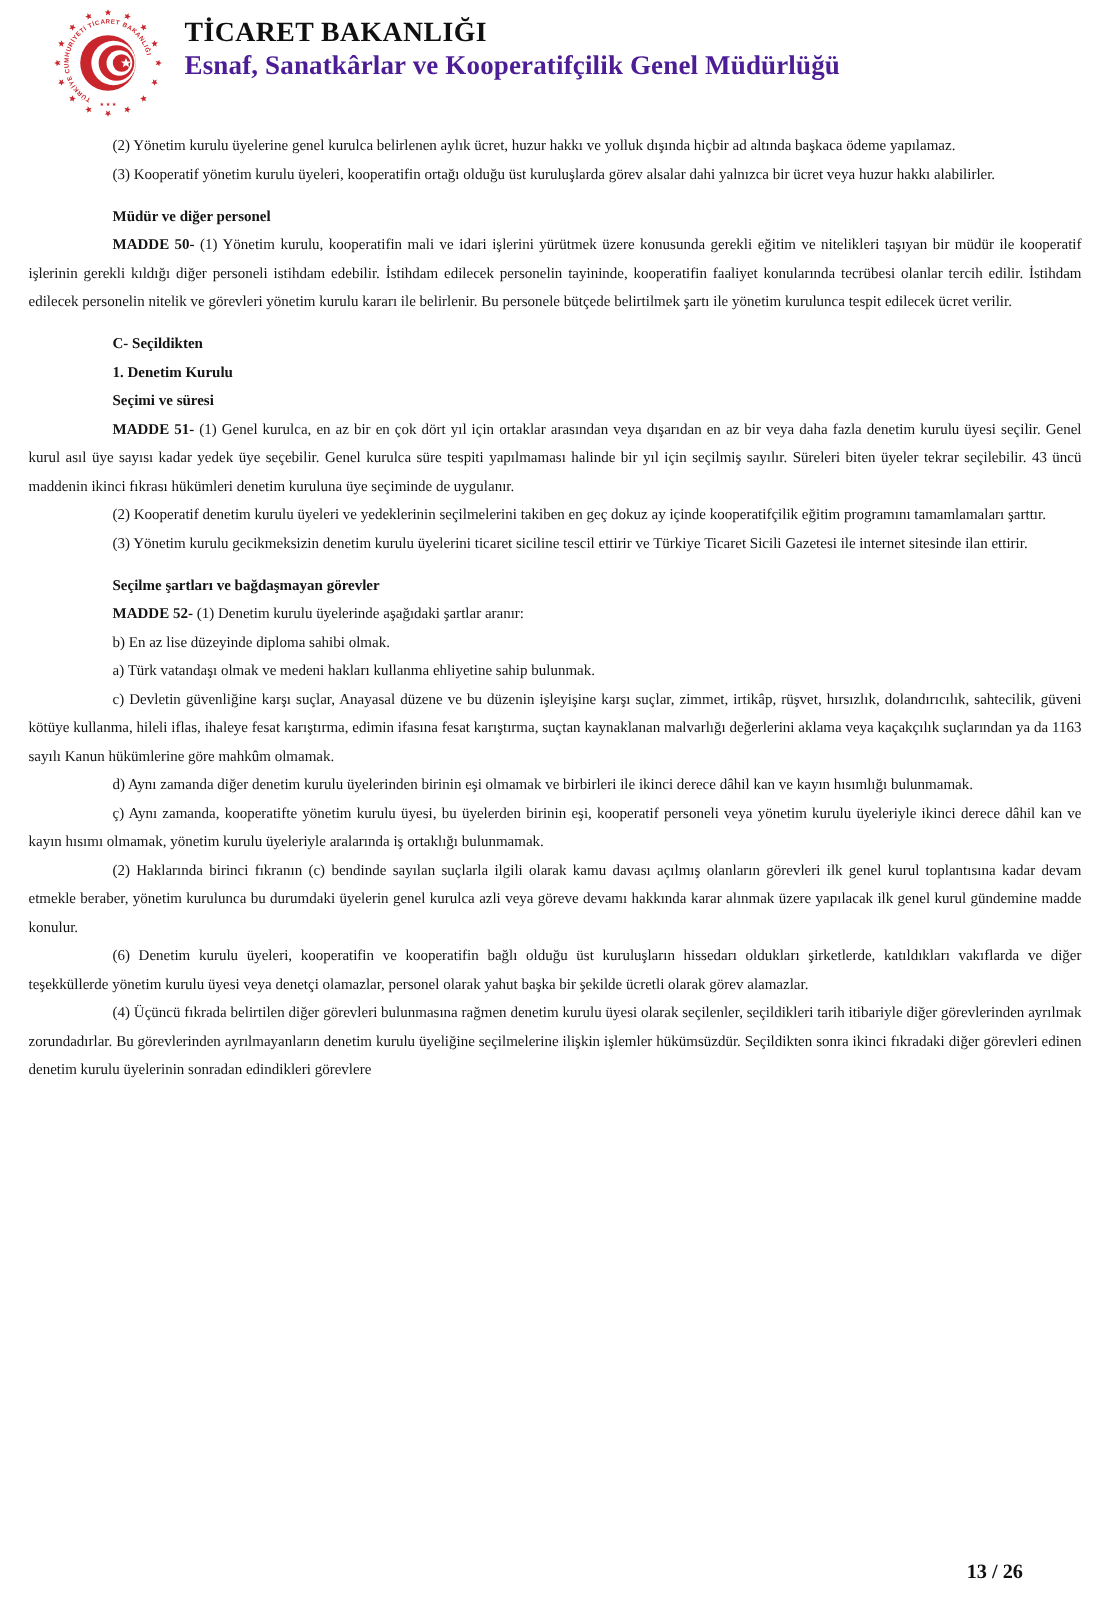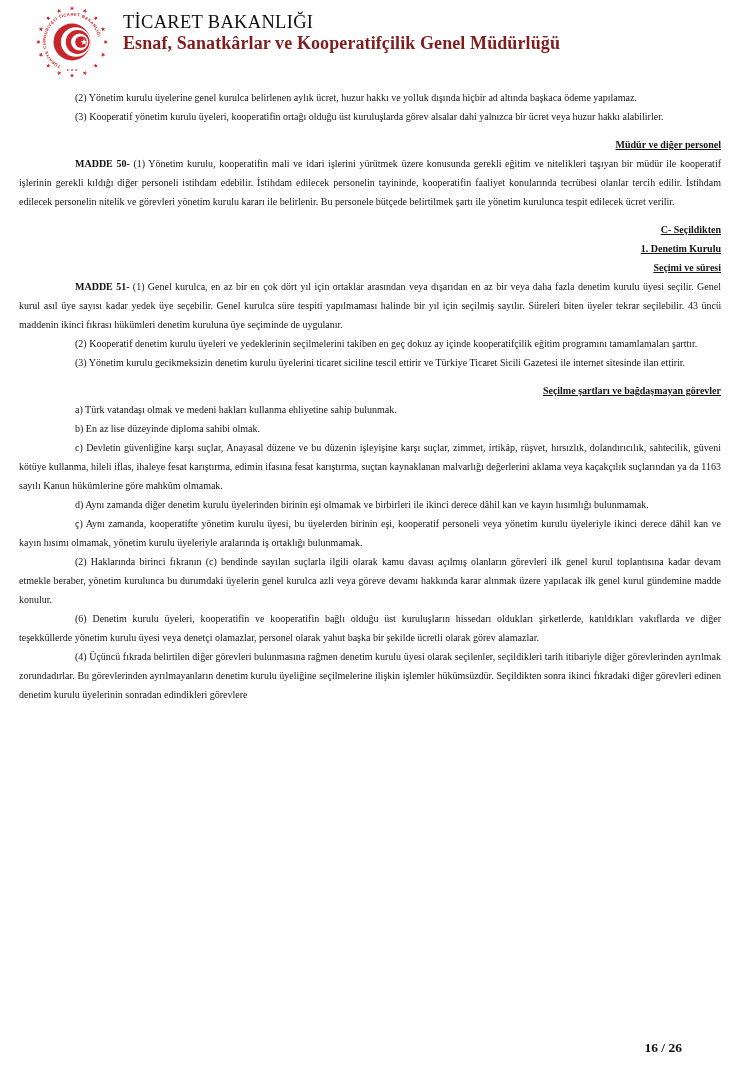--- a/index.html
+++ b/index.html
@@ -7,32 +7,32 @@
     width:731px;height:1080px;background:#ffffff;overflow:hidden;
     font-family:"Liberation Serif","DejaVu Serif",serif;color:#141414;
     position:relative;
   }
   .page{position:relative;width:731px;height:1080px;background:#fff;}
   
   .header{position:absolute;left:0;top:0;width:731px;height:88px;}
   .logo{position:absolute;left:33px;top:3px;width:78px;height:78px;}
   .header-titles{position:absolute;left:123px;top:11px;}
   .header-title{
-    font-size:18.5px;font-weight:normal;letter-spacing:0.3px;line-height:22px;color:#101010;
+    font-size:18.5px;font-weight:bold;letter-spacing:0.3px;line-height:22px;color:#101010;
   }
   .header-subtitle{
-    font-size:18px;font-weight:bold;letter-spacing:0.1px;line-height:20px;color:#7f1d1d;
+    font-size:18px;font-weight:bold;letter-spacing:0.1px;line-height:20px;color:#4c1d95;
   }
   
   .body-text{
     position:absolute;left:19px;top:88px;width:702px;
     font-size:10px;line-height:19px;text-align:justify;
   }
   p.para{margin:0;padding:0;text-indent:56px;}
-  p.bold{font-weight:bold;text-align:right;text-decoration:underline;}
+  p.bold{font-weight:bold;text-align:left;}
   p.gap{margin-top:9px;}
   .lead{font-weight:bold;}
   
   .footer{
     position:absolute;top:1040px;right:49px;
     font-size:13.5px;font-weight:bold;color:#101010;
   }
 </style>
 </head>
 <body>
@@ -90,25 +90,26 @@
     <p class="para">(3) Kooperatif yönetim kurulu üyeleri, kooperatifin ortağı olduğu üst kuruluşlarda görev alsalar dahi yalnızca bir ücret veya huzur hakkı alabilirler.</p>
     <p class="para bold gap">Müdür ve diğer personel</p>
     <p class="para"><span class="lead">MADDE 50-</span><span> (1) Yönetim kurulu, kooperatifin mali ve idari işlerini yürütmek üzere konusunda gerekli eğitim ve nitelikleri taşıyan bir müdür ile kooperatif işlerinin gerekli kıldığı diğer personeli istihdam edebilir. İstihdam edilecek personelin tayininde, kooperatifin faaliyet konularında tecrübesi olanlar tercih edilir. İstihdam edilecek personelin nitelik ve görevleri yönetim kurulu kararı ile belirlenir. Bu personele bütçede belirtilmek şartı ile yönetim kurulunca tespit edilecek ücret verilir.</span></p>
     <p class="para bold gap">C- Seçildikten</p>
     <p class="para bold">1. Denetim Kurulu</p>
     <p class="para bold">Seçimi ve süresi</p>
     <p class="para"><span class="lead">MADDE 51-</span><span> (1) Genel kurulca, en az bir en çok dört yıl için ortaklar arasından veya dışarıdan en az bir veya daha fazla denetim kurulu üyesi seçilir. Genel kurul asıl üye sayısı kadar yedek üye seçebilir. Genel kurulca süre tespiti yapılmaması halinde bir yıl için seçilmiş sayılır. Süreleri biten üyeler tekrar seçilebilir. 43 üncü maddenin ikinci fıkrası hükümleri denetim kuruluna üye seçiminde de uygulanır.</span></p>
     <p class="para">(2) Kooperatif denetim kurulu üyeleri ve yedeklerinin seçilmelerini takiben en geç dokuz ay içinde kooperatifçilik eğitim programını tamamlamaları şarttır.</p>
     <p class="para">(3) Yönetim kurulu gecikmeksizin denetim kurulu üyelerini ticaret siciline tescil ettirir ve Türkiye Ticaret Sicili Gazetesi ile internet sitesinde ilan ettirir.</p>
     <p class="para bold gap">Seçilme şartları ve bağdaşmayan görevler</p>
+    <p class="para"><span class="lead">MADDE 52-</span><span> (1) Denetim kurulu üyelerinde aşağıdaki şartlar aranır:</span></p>
+    <p class="para">b) En az lise düzeyinde diploma sahibi olmak.</p>
     <p class="para">a) Türk vatandaşı olmak ve medeni hakları kullanma ehliyetine sahip bulunmak.</p>
-    <p class="para">b) En az lise düzeyinde diploma sahibi olmak.</p>
     <p class="para">c) Devletin güvenliğine karşı suçlar, Anayasal düzene ve bu düzenin işleyişine karşı suçlar, zimmet, irtikâp, rüşvet, hırsızlık, dolandırıcılık, sahtecilik, güveni kötüye kullanma, hileli iflas, ihaleye fesat karıştırma, edimin ifasına fesat karıştırma, suçtan kaynaklanan malvarlığı değerlerini aklama veya kaçakçılık suçlarından ya da 1163 sayılı Kanun hükümlerine göre mahkûm olmamak.</p>
     <p class="para">d) Aynı zamanda diğer denetim kurulu üyelerinden birinin eşi olmamak ve birbirleri ile ikinci derece dâhil kan ve kayın hısımlığı bulunmamak.</p>
     <p class="para">ç) Aynı zamanda, kooperatifte yönetim kurulu üyesi, bu üyelerden birinin eşi, kooperatif personeli veya yönetim kurulu üyeleriyle ikinci derece dâhil kan ve kayın hısımı olmamak, yönetim kurulu üyeleriyle aralarında iş ortaklığı bulunmamak.</p>
     <p class="para">(2) Haklarında birinci fıkranın (c) bendinde sayılan suçlarla ilgili olarak kamu davası açılmış olanların görevleri ilk genel kurul toplantısına kadar devam etmekle beraber, yönetim kurulunca bu durumdaki üyelerin genel kurulca azli veya göreve devamı hakkında karar alınmak üzere yapılacak ilk genel kurul gündemine madde konulur.</p>
     <p class="para">(6) Denetim kurulu üyeleri, kooperatifin ve kooperatifin bağlı olduğu üst kuruluşların hissedarı oldukları şirketlerde, katıldıkları vakıflarda ve diğer teşekküllerde yönetim kurulu üyesi veya denetçi olamazlar, personel olarak yahut başka bir şekilde ücretli olarak görev alamazlar.</p>
     <p class="para">(4) Üçüncü fıkrada belirtilen diğer görevleri bulunmasına rağmen denetim kurulu üyesi olarak seçilenler, seçildikleri tarih itibariyle diğer görevlerinden ayrılmak zorundadırlar. Bu görevlerinden ayrılmayanların denetim kurulu üyeliğine seçilmelerine ilişkin işlemler hükümsüzdür. Seçildikten sonra ikinci fıkradaki diğer görevleri edinen denetim kurulu üyelerinin sonradan edindikleri görevlere</p>
   </div>
 
-  <div class="footer">16 / 26</div>
+  <div class="footer">13 / 26</div>
 
 </div>
 
 </body></html>

